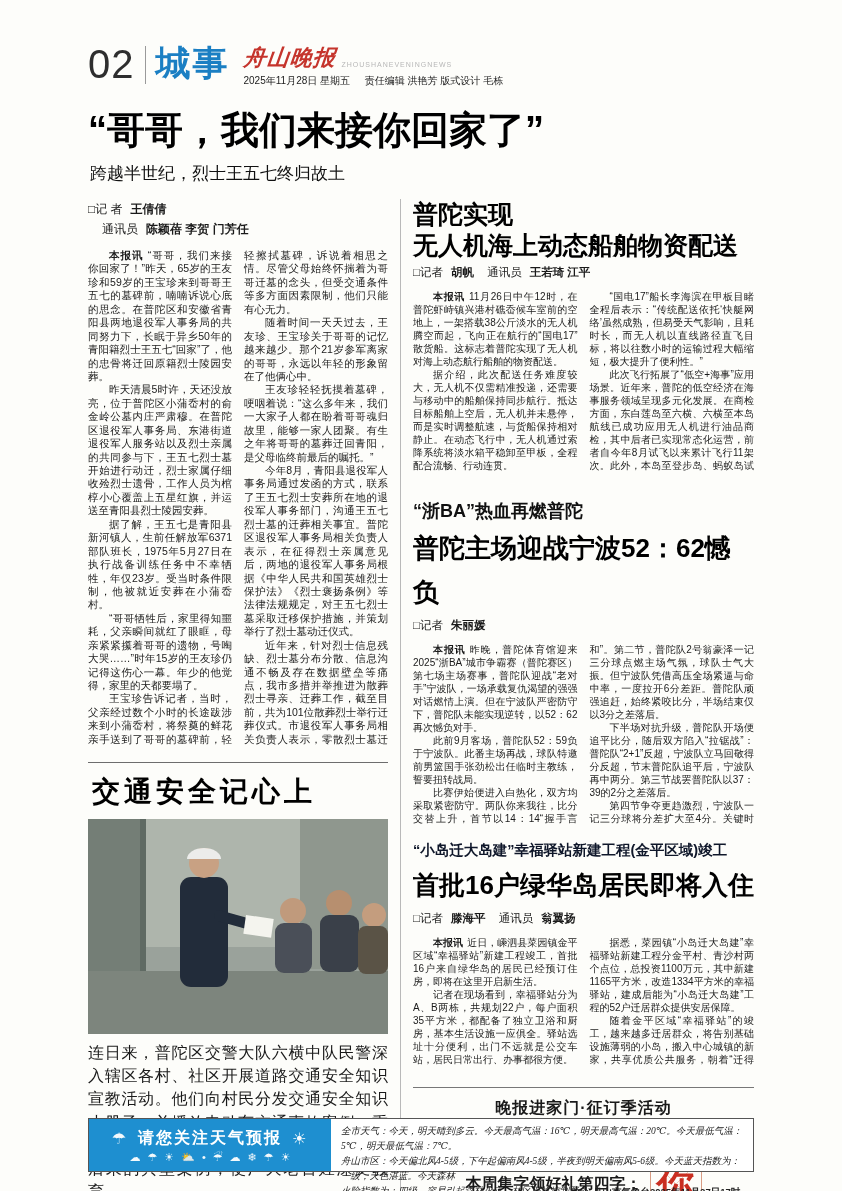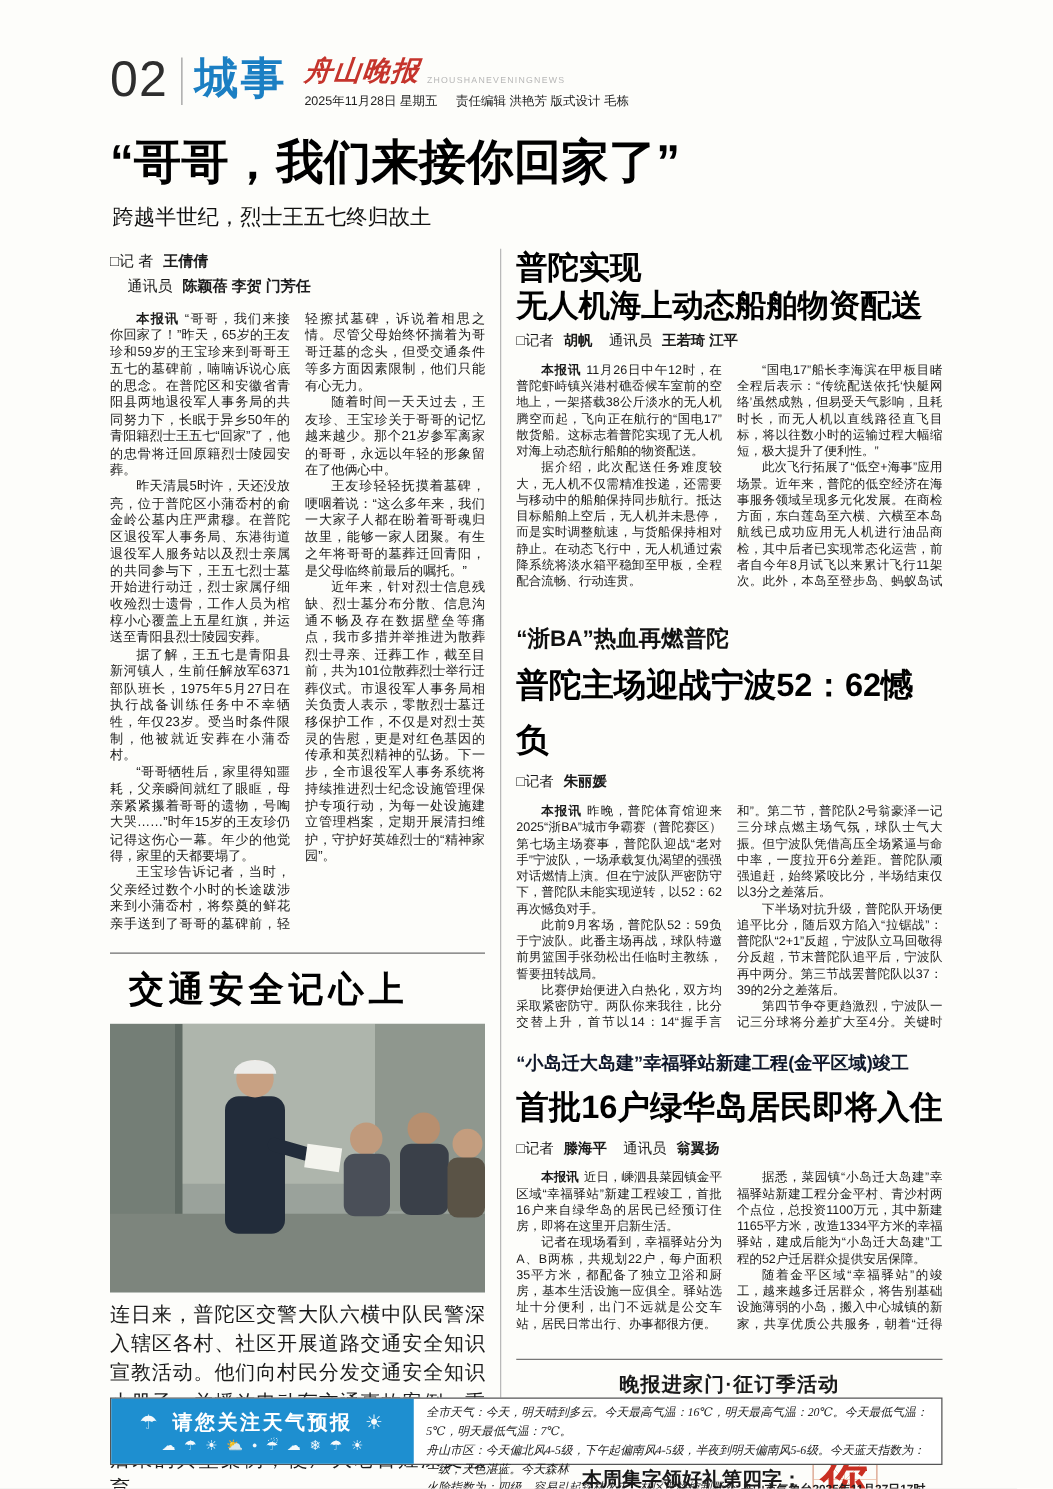--- a/index.html
+++ b/index.html
@@ -38,21 +38,21 @@
 
   .body2 { column-count:2; column-gap:12px; column-fill:auto; text-align:justify; overflow:hidden; }
   .body2 p { text-indent:2em; }
   .lead-body { height:505px; font-size:10.5px; line-height:1.28; }
   .rbody { font-size:10px; line-height:1.3; }
   .lede { font-weight:bold; margin-right:.4em; }
 
   .rule { border:none; border-top:1px solid #6d6d6d; margin:8px 0 10px; }
 
   
-  .traffic h2 { font-size:28px; font-weight:900; letter-spacing:4px; color:#000; margin:2px 15px 8px; }
+  .traffic h2 { font-size:28px; font-weight:900; letter-spacing:4px; color:#000; margin:2px 4px 8px; }
   .photo { width:300px; height:215px; overflow:hidden; background:#9aa29b; }
   .photo svg { display:block; width:100%; height:100%; }
   .caption { font-size:16px; line-height:1.45; text-align:justify; margin-top:7px; }
   .credit { font-size:14px; margin-top:3px; }
 
   
   .right-col article { margin-bottom:13px; }
   .h2line { font-size:25px; line-height:31px; font-weight:900; color:#000; }
   .kicker { font-size:18px; font-weight:600; color:#111; margin-bottom:3px; }
   .kicker-sm { font-size:14.5px; font-weight:700; color:#0f172a; margin-bottom:3px; }
@@ -122,20 +122,21 @@
         <div class="indent"><span class="role">通讯员</span><b>陈颖蓓 李贺 门芳任</b></div>
       </div>
       <div class="body2 lead-body">
         <p><b class="lede">本报讯</b><span>“哥哥，我们来接你回家了！”昨天，65岁的王友珍和59岁的王宝珍来到哥哥王五七的墓碑前，喃喃诉说心底的思念。在普陀区和安徽省青阳县两地退役军人事务局的共同努力下，长眠于异乡50年的青阳籍烈士王五七“回家”了，他的忠骨将迁回原籍烈士陵园安葬。</span></p>
         <p>昨天清晨5时许，天还没放亮，位于普陀区小蒲岙村的俞金岭公墓内庄严肃穆。在普陀区退役军人事务局、东港街道退役军人服务站以及烈士亲属的共同参与下，王五七烈士墓开始进行动迁，烈士家属仔细收殓烈士遗骨，工作人员为棺椁小心覆盖上五星红旗，并运送至青阳县烈士陵园安葬。</p>
         <p>据了解，王五七是青阳县新河镇人，生前任解放军6371部队班长，1975年5月27日在执行战备训练任务中不幸牺牲，年仅23岁。受当时条件限制，他被就近安葬在小蒲岙村。</p>
         <p>“哥哥牺牲后，家里得知噩耗，父亲瞬间就红了眼眶，母亲紧紧攥着哥哥的遗物，号啕大哭……”时年15岁的王友珍仍记得这伤心一幕。年少的他觉得，家里的天都要塌了。</p>
         <p>王宝珍告诉记者，当时，父亲经过数个小时的长途跋涉来到小蒲岙村，将祭奠的鲜花亲手送到了哥哥的墓碑前，轻轻擦拭墓碑，诉说着相思之情。尽管父母始终怀揣着为哥哥迁墓的念头，但受交通条件等多方面因素限制，他们只能有心无力。</p>
         <p>随着时间一天天过去，王友珍、王宝珍关于哥哥的记忆越来越少。那个21岁参军离家的哥哥，永远以年轻的形象留在了他俩心中。</p>
         <p>王友珍轻轻抚摸着墓碑，哽咽着说：“这么多年来，我们一大家子人都在盼着哥哥魂归故里，能够一家人团聚。有生之年将哥哥的墓葬迁回青阳，是父母临终前最后的嘱托。”</p>
+        <p>今年8月，青阳县退役军人事务局通过发函的方式，联系了王五七烈士安葬所在地的退役军人事务部门，沟通王五七烈士墓的迁葬相关事宜。普陀区退役军人事务局相关负责人表示，在征得烈士亲属意见后，两地的退役军人事务局根据《中华人民共和国英雄烈士保护法》《烈士褒扬条例》等法律法规规定，对王五七烈士墓采取迁移保护措施，并策划举行了烈士墓动迁仪式。</p>
         <p>近年来，针对烈士信息残缺、烈士墓分布分散、信息沟通不畅及存在数据壁垒等痛点，我市多措并举推进为散葬烈士寻亲、迁葬工作，截至目前，共为101位散葬烈士举行迁葬仪式。市退役军人事务局相关负责人表示，零散烈士墓迁移保护工作，不仅是对烈士英灵的告慰，更是对红色基因的传承和英烈精神的弘扬。下一步，全市退役军人事务系统将持续推进烈士纪念设施管理保护专项行动，为每一处设施建立管理档案，定期开展清扫维护，守护好英雄烈士的“精神家园”。</p>
       </div>
       <hr class="rule">
 
       <section class="traffic">
         <h2>交通安全记心上</h2>
         <div class="photo">
           <svg viewBox="0 0 300 215" preserveAspectRatio="none" aria-hidden="true">
             <rect width="300" height="215" fill="#9aa29b"></rect>
             <rect width="300" height="128" fill="#aeb5ac"></rect>

